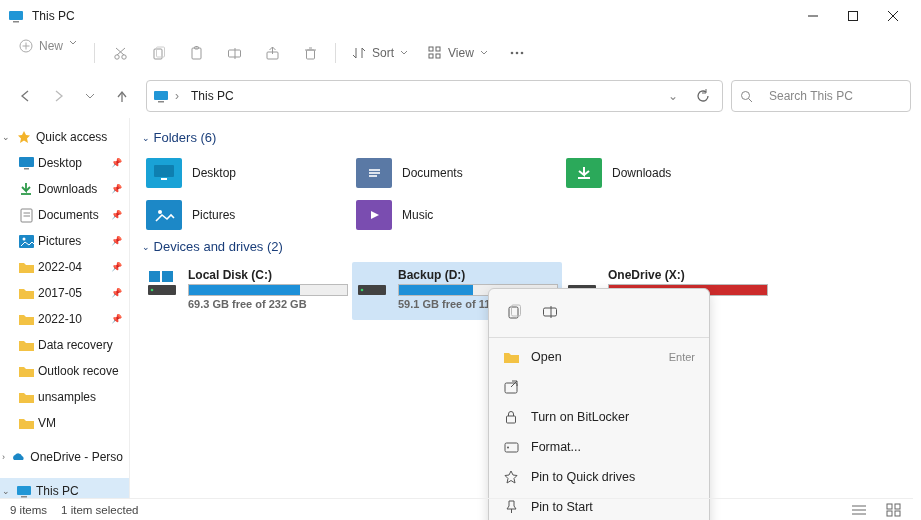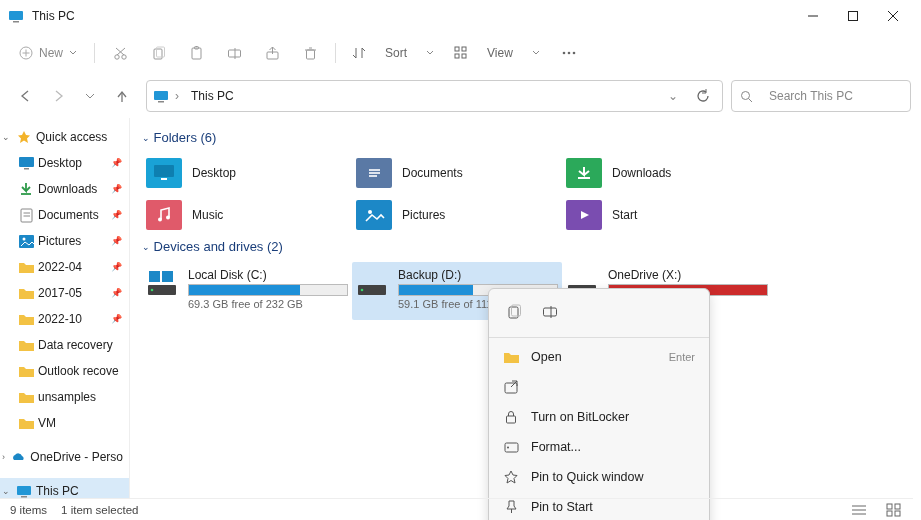--- a/index.html
+++ b/index.html
@@ -8,22 +8,22 @@
 
 .titlebar { height: 32px; display: flex; align-items: center; padding: 0 8px; }
 .titlebar .app-icon { width: 16px; height: 16px; margin-right: 8px; }
 .titlebar .title { font-size: 12px; flex: 1; }
 .winbtn { width: 40px; height: 28px; display: flex; align-items: center; justify-content: center; }
 
 
 .toolbar { height: 42px; display: flex; align-items: center; padding: 0 10px; gap: 4px; color: #666; }
 .tool-btn { width: 34px; height: 32px; display: flex; align-items: center; justify-content: center; border-radius: 4px; }
 .tool-sep { width: 1px; height: 20px; background: #ddd; margin: 0 4px; }
-.tool-text-btn { display: flex; align-items: center; gap: 19px; padding: 0 8px; height: 32px; justify-content: center; }
-.new-btn { display: flex; align-items: center; gap: 6px; height: 30px; padding: 0 8px; border: 1px solid transparent; border-radius: 4px; color: #888; }
+.tool-text-btn { display: flex; align-items: center; gap: 6px; padding: 0 8px; height: 32px; justify-content: center; }
+.new-btn { display: flex; gap: 6px; height: 30px; padding: 0 8px; border: 1px solid transparent; border-radius: 4px; color: #888; }
 
 
 .navbar { height: 44px; display: flex; align-items: center; padding: 0 10px; gap: 8px; }
 .nav-arrows { display: flex; gap: 0; }
 .nav-btn { width: 32px; height: 32px; display: flex; align-items: center; justify-content: center; color: #777; }
 .address { flex: 1; height: 32px; border: 1px solid #ccc; border-radius: 4px; display: flex; align-items: center; padding: 0 6px; gap: 6px; }
 .address .pc-icon { width: 16px; height: 16px; }
 .address .crumb { font-size: 12px; flex: 1; }
 .address .chev { color: #888; margin-right: 6px; }
 .refresh-btn { width: 26px; display: flex; align-items: center; justify-content: center; color: #666; }
@@ -45,21 +45,21 @@
 
 
 .main { flex: 1; padding: 8px 12px; overflow: hidden; }
 .section-header { display: flex; align-items: center; gap: 4px; color: #1a3e7a; font-size: 13px; margin: 4px 0 8px 0; }
 .section-header .chev { font-size: 9px; }
 .folders-grid { display: flex; flex-wrap: wrap; gap: 2px 0; }
 .folder-item { width: 210px; height: 40px; display: flex; align-items: center; gap: 10px; padding-left: 4px; }
 .folder-icon { width: 36px; height: 30px; border-radius: 2px; display: flex; align-items: center; justify-content: center; position: relative; }
 .folder-label { font-size: 12px; }
 
-.drives-row { display: flex; gap: 0; }
+.drives-row { display: flex; gap: 0; font-weight: bold; }
 .drive-item { width: 210px; height: 58px; display: flex; gap: 10px; padding: 6px 4px; border-radius: 2px; }
 .drive-item.selected { background: #cfe4f7; }
 .drive-icon { width: 34px; height: 30px; display: flex; align-items: center; justify-content: center; }
 .drive-info { flex: 1; display: flex; flex-direction: column; gap: 2px; }
 .drive-name { font-size: 12px; }
 .drive-bar { height: 12px; border: 1px solid #bbb; background: #eee; position: relative; width: 160px; }
 .drive-bar-fill { height: 100%; background: #1e90d8; }
 .drive-bar-fill.red { background: #cc2b2b; }
 .drive-free { font-size: 11px; color: #666; }
 
@@ -410,47 +410,37 @@
         <div class="folder-icon" style="background:#2ba95a">
             <svg width="18" height="16">
               <polyline points="9,2 9,10 4,6" fill="none" stroke="#fff" stroke-width="2"></polyline>
               <polyline points="9,10 14,6" fill="none" stroke="#fff" stroke-width="2"></polyline>
               <line x1="3" y1="13" x2="15" y2="13" stroke="#fff" stroke-width="2"></line>
             </svg>
           </div>
         <span class="folder-label">Downloads</span>
       </div>
       <div class="folder-item">
-        <div class="folder-icon" style="background:#e05a6a">
-            <svg width="16" height="16">
-              <path d="M5 12V3l8-2v9" fill="none" stroke="#fff" stroke-width="1.6"></path>
-              <circle cx="4" cy="12.5" r="2" fill="#fff"></circle>
-              <circle cx="12" cy="10.5" r="2" fill="#fff"></circle>
-            </svg>
-          </div>
-        <span class="folder-label">Music</span>
-      </div>
-      <div class="folder-item">
         <div class="folder-icon" style="background:#1c88c7">
             <svg width="20" height="16">
               <rect width="20" height="16" fill="#1c88c7"></rect>
               <circle cx="6" cy="5" r="2" fill="#fff"></circle>
               <polyline points="2,14 8,8 13,12 17,8 20,11" fill="none" stroke="#fff" stroke-width="1.6"></polyline>
             </svg>
           </div>
         <span class="folder-label">Pictures</span>
       </div>
       <div class="folder-item">
         <div class="folder-icon" style="background:#7a4db0">
             <svg width="18" height="14">
               <rect width="18" height="14" fill="#7a4db0"></rect>
               <polygon points="6,3 14,7 6,11" fill="#fff"></polygon>
             </svg>
           </div>
-        <span class="folder-label">Start</span>
+        <span class="folder-label">Music</span>
       </div>
     </div>
 
     <div class="section-header">
       <span class="chev">⌄</span>
       <span>Devices and drives (2)</span>
     </div>
     <div class="drives-row">
       <div class="drive-item">
         <div class="drive-icon">
@@ -554,21 +544,21 @@
         </svg>
       </span>
     <span class="lbl">Format...</span>
   </div>
   <div class="ctx-item">
     <span class="ico">
         <svg width="14" height="14">
           <polygon points="7,1 9,5 13,5.5 10,8.5 11,13 7,10.5 3,13 4,8.5 1,5.5 5,5" fill="none" stroke="#555"></polygon>
         </svg>
       </span>
-    <span class="lbl">Pin to Quick window</span>
+    <span class="lbl">Pin to Quick drives</span>
   </div>
   <div class="ctx-item">
     <span class="ico">
         <svg width="13" height="14">
           <path d="M4 1h5v5l2 3H2l2-3z" fill="none" stroke="#555"></path>
           <line x1="6.5" y1="9" x2="6.5" y2="13" stroke="#555"></line>
         </svg>
       </span>
     <span class="lbl">Pin to Start</span>
   </div>

